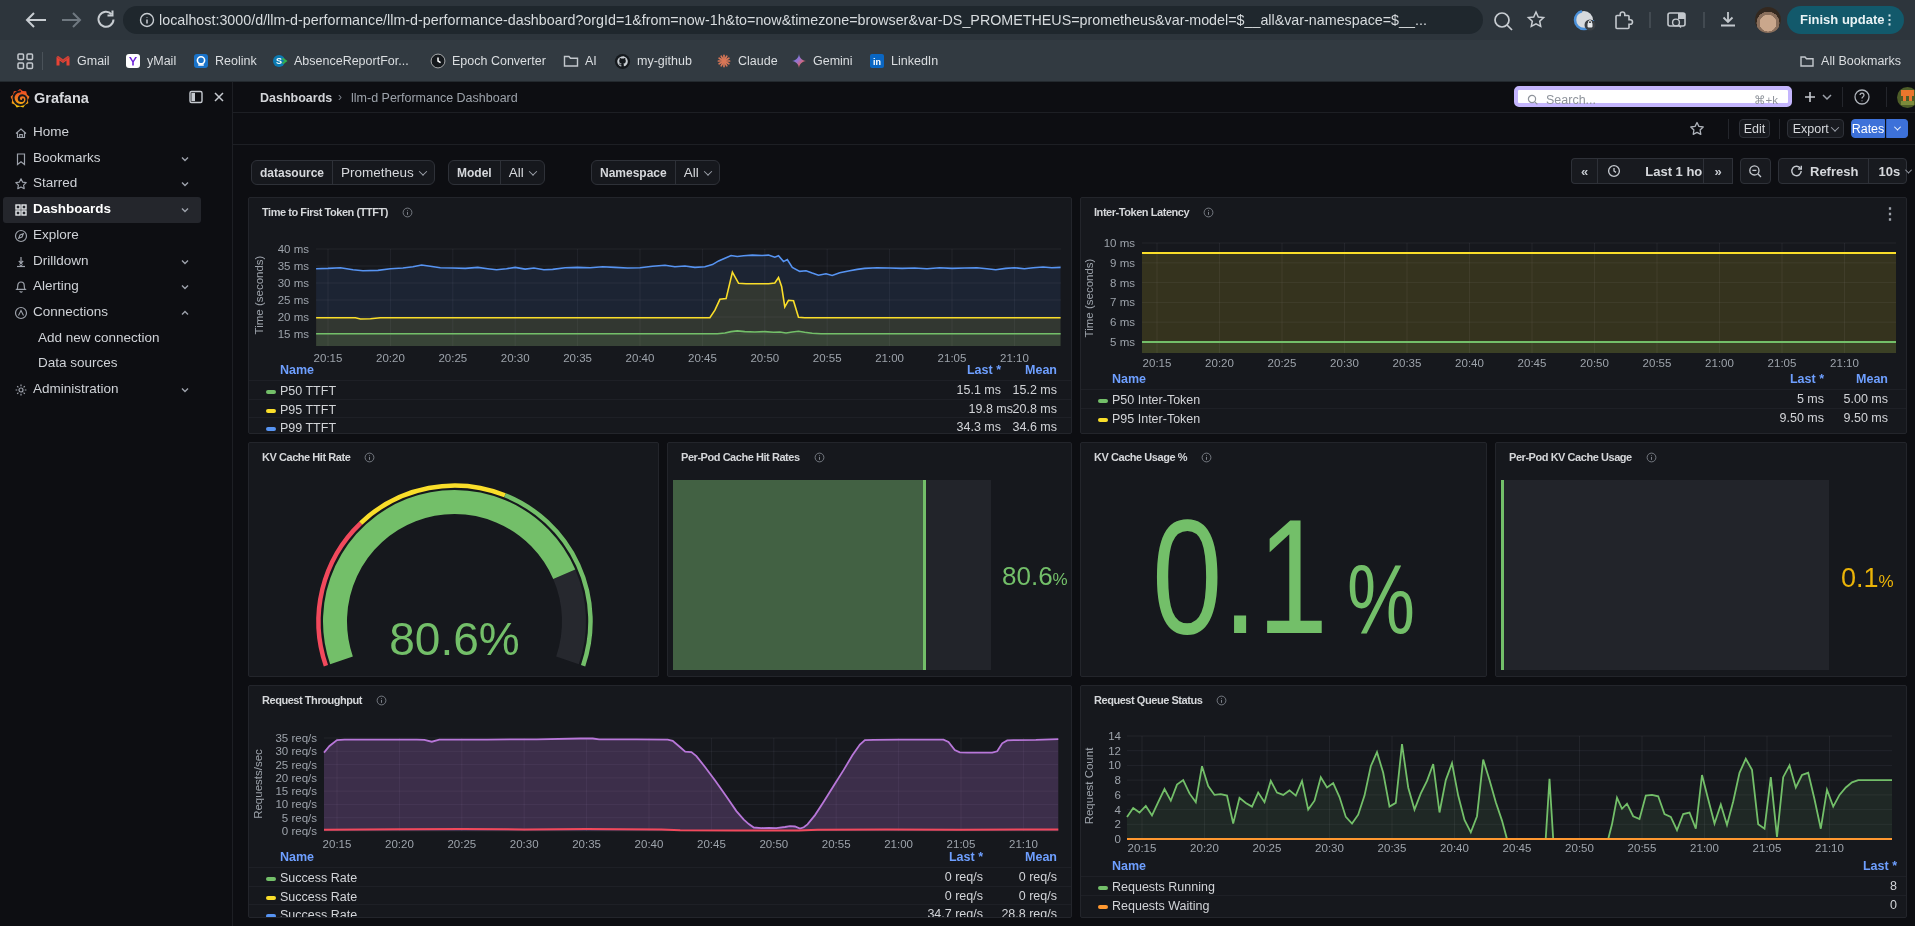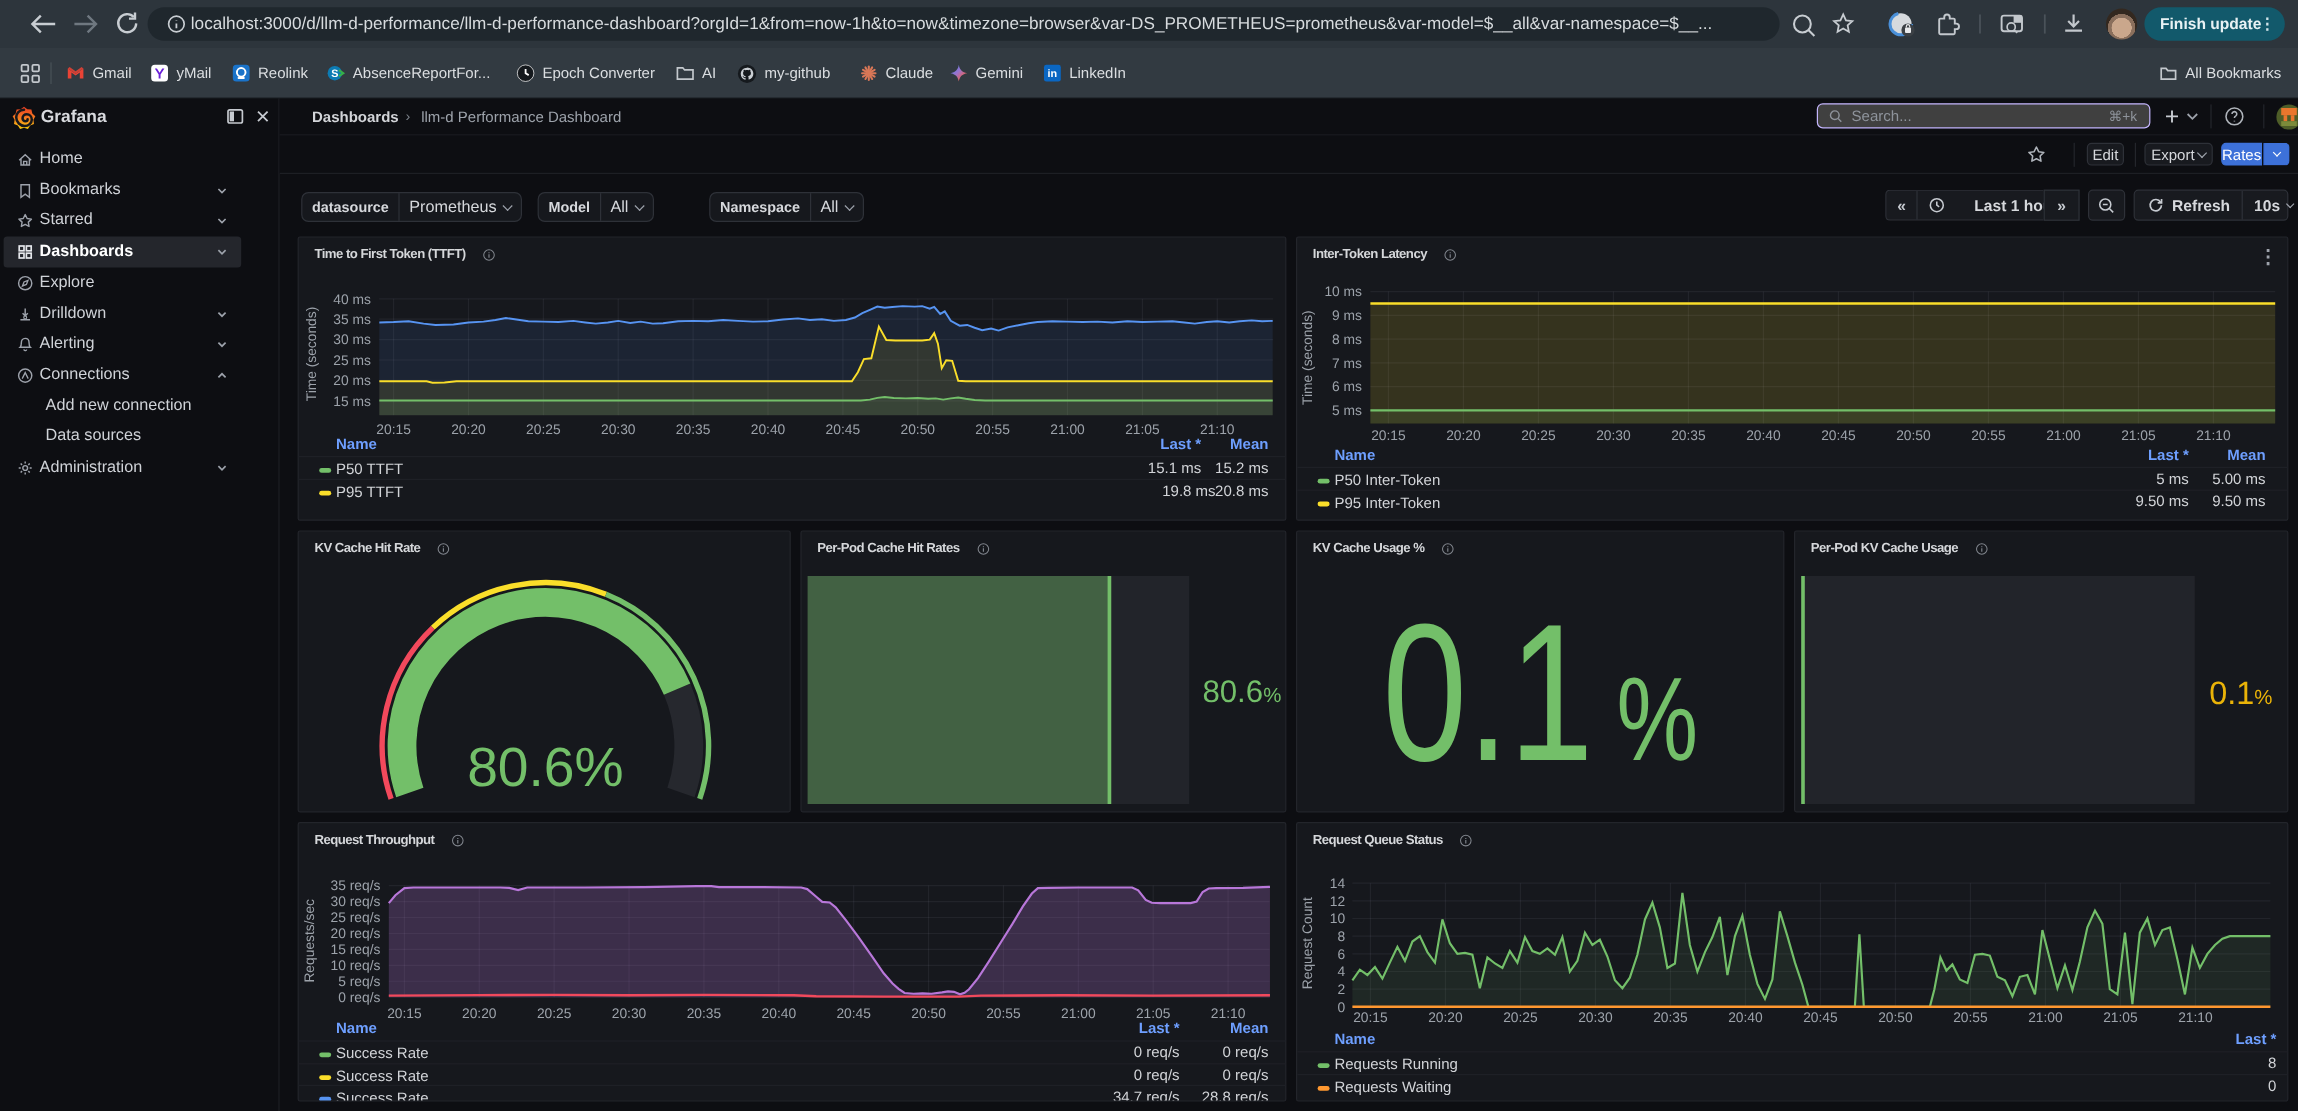--- a/index.html
+++ b/index.html
@@ -250,21 +250,21 @@
       <svg width="12" height="12" viewBox="0 0 12 12" style="position:absolute;right:10px;top:7px">
         <path d="M3 4.5 L6 7.5 L9 4.5" fill="none" stroke="#9DA2AB" stroke-width="1.4"></path>
       </svg>
     </div>
 </div>
 
 <div id="ghdr">
  <span style="position:absolute;left:27px;top:9px;font-size:12.5px;font-weight:700;color:#d2d4d8">Dashboards</span>
  <span style="position:absolute;left:105px;top:8px;color:#7b818a;font-size:12px">›</span>
  <span style="position:absolute;left:118px;top:9px;font-size:12.5px;color:#9da3ab">llm-d Performance Dashboard</span>
- <div style="position:absolute;left:1281px;top:4px;width:278px;height:21px;border:1px solid #c4b5fd;border-radius:5px;background:#404040;color:#8e939b;font-size:12.5px">
+ <div style="position:absolute;left:1281px;top:4px;width:278px;height:21px;border:4px solid #c4b5fd;border-radius:5px;background:#ffffff;color:#8e939b;font-size:12.5px">
    <svg width="12" height="12" viewBox="0 0 12 12" style="position:absolute;left:9px;top:4px">
         <circle cx="5" cy="5" r="3.6" fill="none" stroke="#8e939b" stroke-width="1.2"></circle>
         <path d="M7.8 7.8 L10.4 10.4" stroke="#8e939b" stroke-width="1.2"></path>
       </svg>
    <span style="position:absolute;left:28px;top:3px">Search...</span>
    <span style="position:absolute;right:10px;top:3px;font-size:11.5px">⌘+k</span>
  </div>
  <svg width="30" height="14" viewBox="0 0 30 14" style="position:absolute;left:1570px;top:8px">
       <path d="M7 2 v10 M2 7 h10" stroke="#c6cad0" stroke-width="1.6"></path>
       <path d="M20 5 l4 4 4-4" fill="none" stroke="#9DA2AB" stroke-width="1.5"></path>
@@ -400,20 +400,26 @@
       <span class="dash" style="background:#73BF69"></span>
       <span class="lname">P50 TTFT</span>
       <span style="position:absolute;right:70px">15.1 ms</span>
       <span style="position:absolute;right:14px">15.2 ms</span>
     </div>
     <div class="lrow" style="top:200.5px;">
       <span class="dash" style="background:#FADE2A"></span>
       <span class="lname">P95 TTFT</span>
       <span style="position:absolute;right:58px">19.8 ms</span>
       <span style="position:absolute;right:14px">20.8 ms</span>
+    </div>
+    <div class="lrow" style="top:219.0px;">
+      <span class="dash" style="background:#5794F2"></span>
+      <span class="lname">P99 TTFT</span>
+      <span style="position:absolute;right:70px">34.3 ms</span>
+      <span style="position:absolute;right:14px">34.6 ms</span>
     </div>
   </div>
 <div class="panel" style="left:1080px;top:197px;width:827px;height:237px">
     <div class="ptitle">Inter-Token Latency<svg class="info" width="11" height="11" viewBox="0 0 14 14">
         <circle cx="7" cy="7" r="5.6" fill="none" stroke="#8E939B" stroke-width="1.1"></circle>
         <path d="M7 6.3 V10 M7 4.2 V5.2" stroke="#8E939B" stroke-width="1.2"></path>
       </svg></div>
     <div style="position:absolute;right:8px;top:6px;color:#9DA2AB;font-weight:700;letter-spacing:0">⋮</div>
     <svg width="827" height="237" style="position:absolute;left:0;top:0">
 <line x1="61" y1="45.0" x2="815" y2="45.0" stroke="rgba(204,204,220,0.07)" stroke-width="1"></line>

